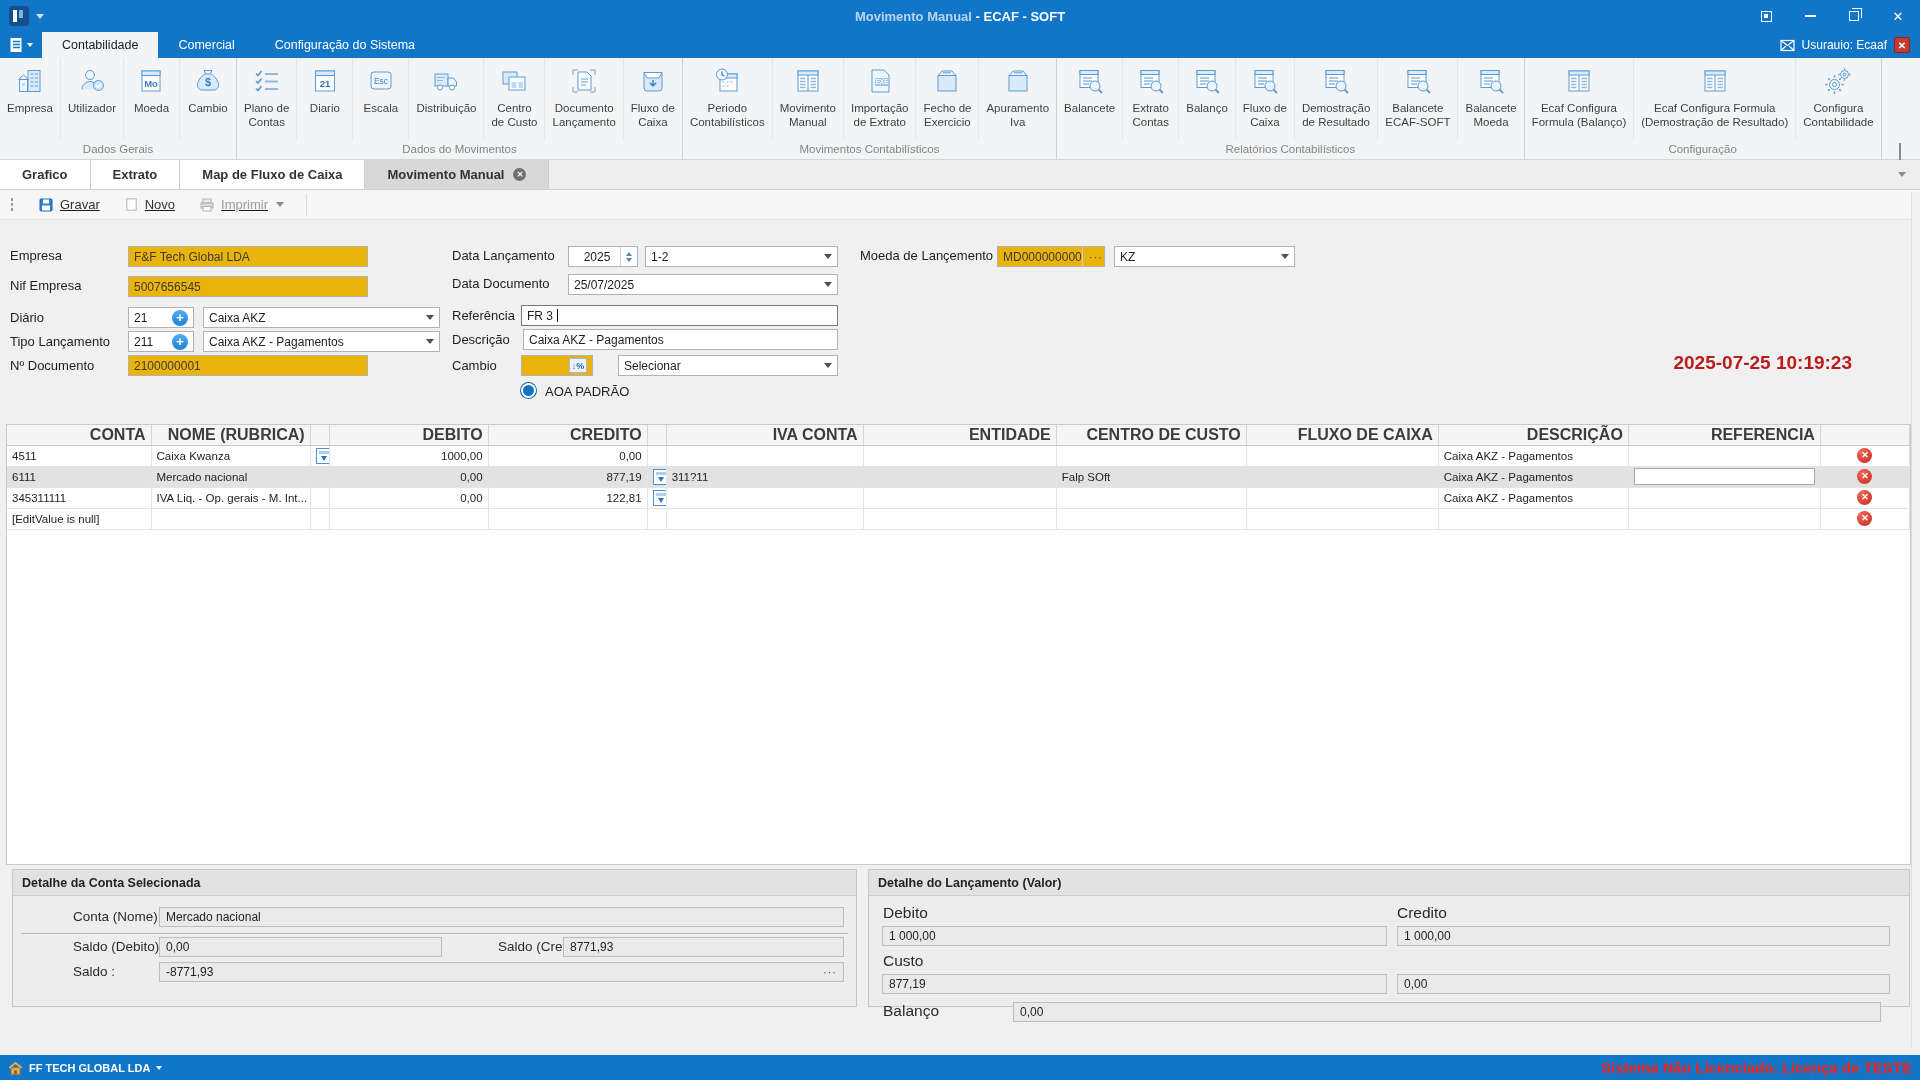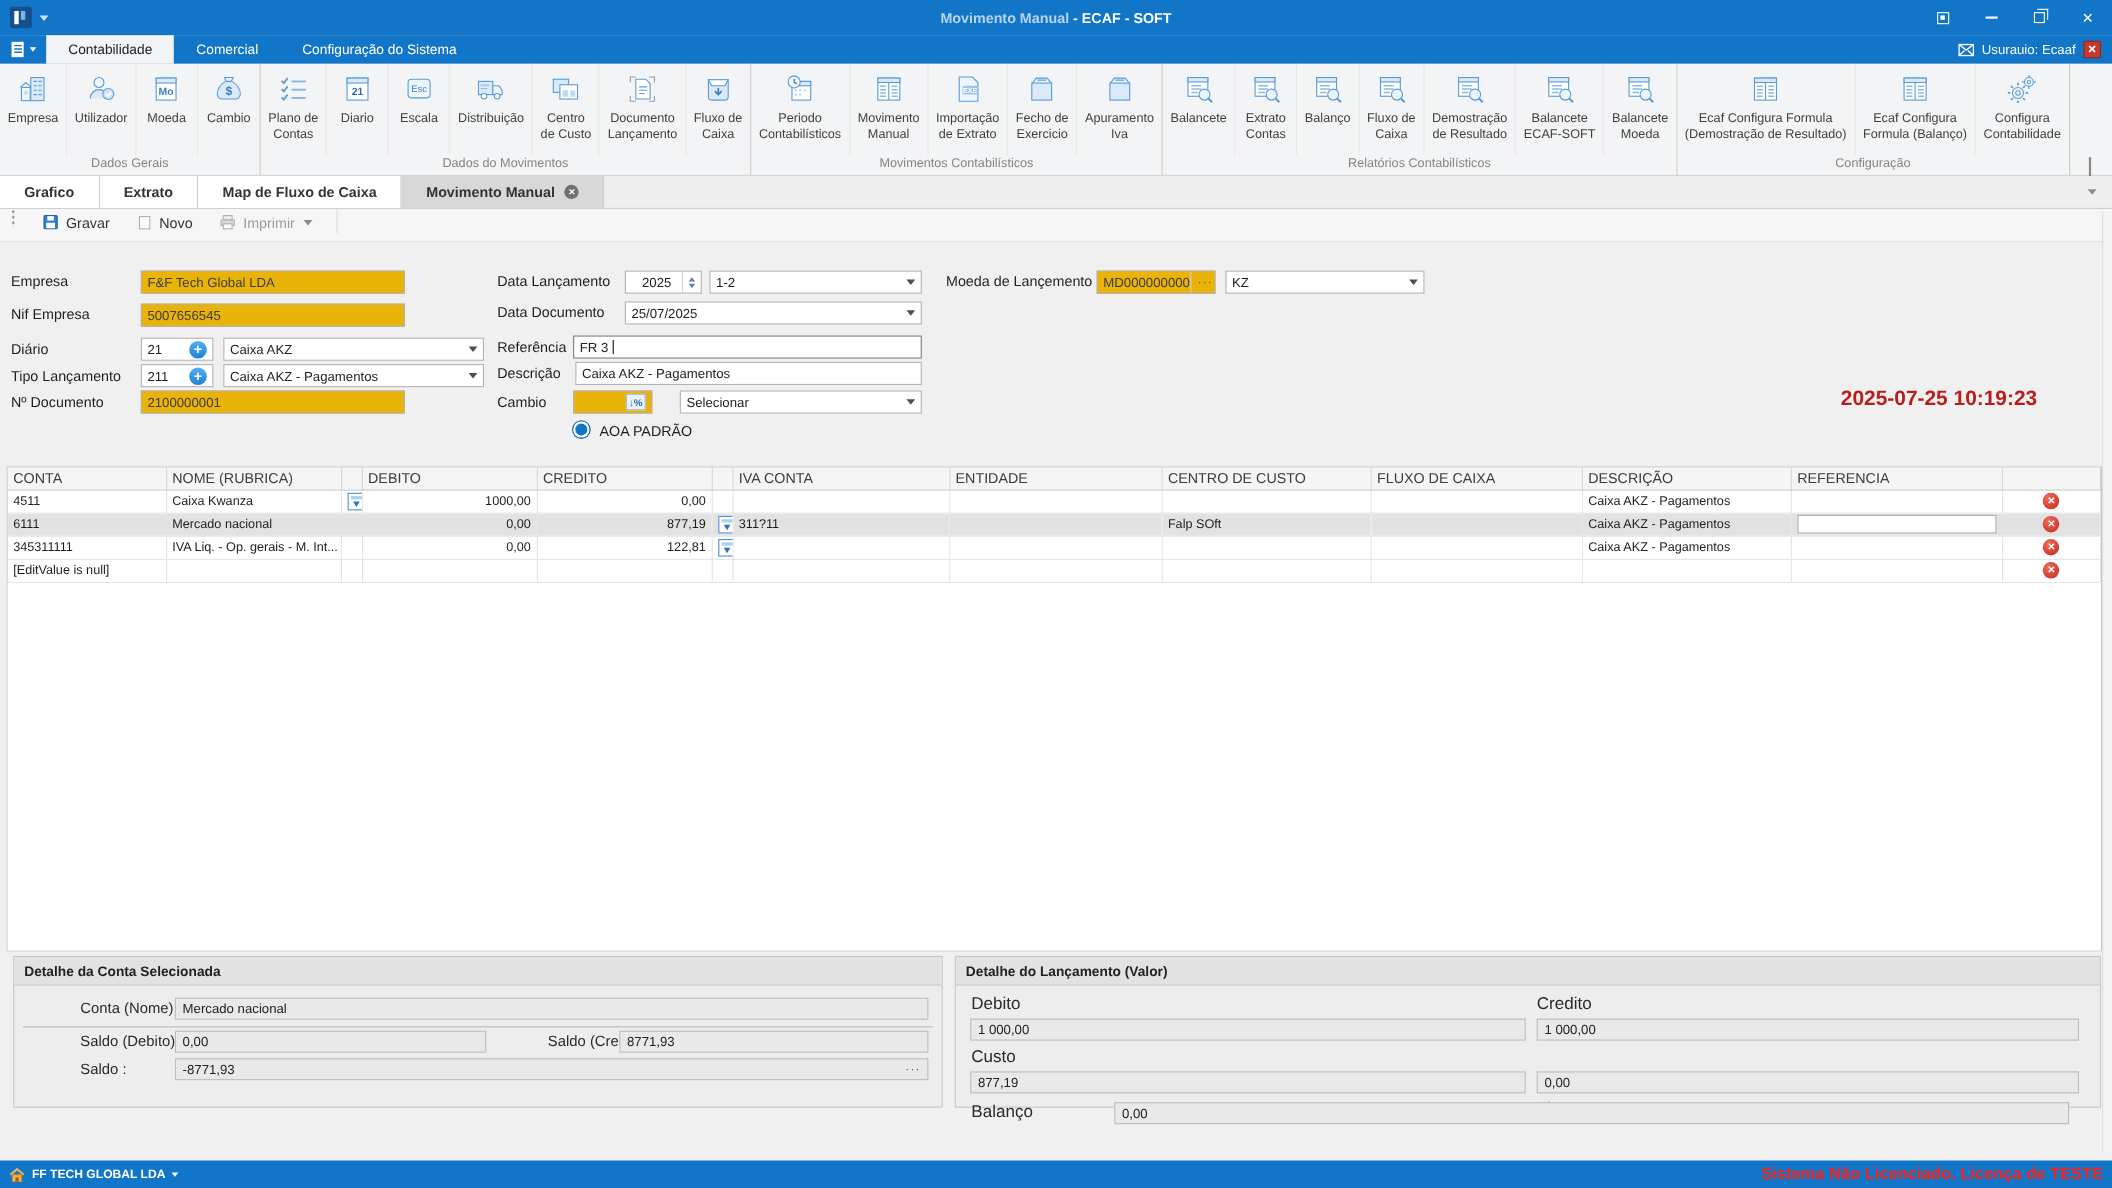--- a/index.html
+++ b/index.html
@@ -44,21 +44,21 @@
   .chev-up { width:7px; height:7px; border-left:2px solid #8a8a8a; border-top:2px solid #8a8a8a; transform:rotate(45deg); }
 
   
   .doctabs { position:absolute; top:160px; left:0; right:0; height:30px; background:#eeeeee; border-bottom:1px solid #cfcfcf; display:flex; align-items:stretch; }
   .dtab { display:flex; align-items:center; gap:9px; padding:0 22px; background:#fff; border-right:1px solid #cdcdcd; font-size:13px; font-weight:700; color:#333; cursor:default; }
   .dtab.active { background:#d8d8d8; }
   .dtab-close { width:13px; height:13px; border-radius:50%; background:#6f6f6f; color:#fff; font-size:8px; line-height:13px; text-align:center; font-weight:700; }
   .doctabs-caret { margin-left:auto; align-self:center; margin-right:14px; width:0; height:0; border-left:4px solid transparent; border-right:4px solid transparent; border-top:5px solid #8b8b8b; }
 
   
-  .toolbar { position:absolute; top:190px; left:0; right:0; height:30px; background:#f6f6f6; border-bottom:1px solid #e2e2e2; display:flex; align-items:flex-start; }
+  .toolbar { position:absolute; top:190px; left:0; right:0; height:30px; background:#f6f6f6; border-bottom:1px solid #e2e2e2; display:flex; align-items:center;text-decoration:underline; }
   .grip { width:4px; height:16px; margin:0 12px 0 10px; background-image:radial-gradient(#9a9a9a 1px, transparent 1.2px); background-size:4px 5px; }
   .tbtn { display:flex; align-items:center; gap:6px; padding:0 12px; height:24px; font-size:13px; color:#333; cursor:default; }
   .tbtn.disabled { color:#9c9c9c; }
   .tb-caret { width:0;height:0;border-left:4px solid transparent;border-right:4px solid transparent;border-top:5px solid #8b8b8b; margin-left:2px; }
   .tb-sep { width:1px; height:22px; background:#dddddd; margin-left:10px; }
 
   
   .rightstrip { position:absolute; top:192px; right:0; width:9px; bottom:33px; background:#f3f3f3; border-left:1px solid #dedede; }
 
   
@@ -76,21 +76,21 @@
   .caret-bar { display:inline-block; width:1px; height:13px; background:#111; margin-left:4px; }
   .radio { position:absolute; width:15px; height:15px; border-radius:50%; background:#1176c8; box-shadow:inset 0 0 0 2px #fff, 0 0 0 1px #0e63a8; }
   .radio::after { content:""; position:absolute; left:4.5px; top:4.5px; width:6px; height:6px; border-radius:50%; background:#1176c8; }
   .timestamp { position:absolute; font-size:19px; font-weight:600; color:#b91c1c; }
 
   
   .gridwrap { position:absolute; top:424px; left:6px; right:9px; height:441px; background:#fff; border:1px solid #c9c9c9; display:flex; flex-direction:column; }
   .grouppanel { height:24px; background:#fbfbfb; border-bottom:1px solid #d8d8d8; display:flex; align-items:center; font-size:12px; color:#5c5c5c; padding:0 10px; }
   .grouppanel .mag { margin-left:auto; }
   table.grid { border-collapse:collapse; table-layout:fixed; width:100%; }
-  table.grid th { height:20px; background:#f5f5f5; border-right:1px solid #d4d4d4; border-bottom:1px solid #c9c9c9; font-size:13px; font-weight:400; color:#3c3c3c; text-align:left; padding:0 5px; overflow:hidden; white-space:nowrap; }
+  table.grid th { height:20px; background:#f5f5f5; border-right:1px solid #d4d4d4; border-bottom:1px solid #c9c9c9; font-size:16px; font-weight:700; color:#3c3c3c; text-align:right; padding:0 5px; overflow:hidden; white-space:nowrap; }
   table.grid td { height:21px; border-right:1px solid #e4e4e4; border-bottom:1px solid #e4e4e4; font-size:11.5px; padding:0 5px; overflow:hidden; white-space:nowrap; background:#fff; }
   tr.selected td { background:#e2e2e2; }
   td.num { text-align:right; }
   td.iconcell { padding:0 1px; text-align:center; }
   .lkp { display:inline-flex; width:17px; height:16px; border:1px solid #4f91d0; background:#fff; flex-direction:column; align-items:center; vertical-align:middle; }
   .lkp .bar { width:11px; height:3px; background:#aecfee; margin-top:2px; }
   .lkp .arr { width:0;height:0;border-left:3.5px solid transparent;border-right:3.5px solid transparent;border-top:5px solid #2e75b6; margin-top:2px; }
   .delbtn { display:inline-block; width:15px; height:15px; border-radius:50%; background:radial-gradient(circle at 35% 30%, #ef6a5a, #c3281c); color:#fff; font-size:9px; font-weight:700; line-height:15px; text-align:center; vertical-align:middle; }
   .refeditor { display:block; height:17px; background:#fff; border:1px solid #a9a9a9; margin:1px 0; }
   .gridfiller { flex:1; background:#fff; }
@@ -458,34 +458,34 @@
           <div class="rgroup-items">
             <div class="rbtn">
               <span class="ricon">
                 <svg width="30" height="30" viewBox="0 0 30 30" fill="none">
                   <rect x="5" y="5" width="20" height="20" fill="#ffffff" stroke="#5b9bd5"></rect>
                   <rect x="5" y="5" width="20" height="4" fill="#daeafa" stroke="#5b9bd5"></rect>
                   <path d="M15 9v16" stroke="#5b9bd5"></path>
                   <path d="M7 12.5h5.5M7 15.5h5.5M7 18.5h5.5M7 21.5h5.5M17.5 12.5h5.5M17.5 15.5h5.5M17.5 18.5h5.5M17.5 21.5h5.5" stroke="#8fb9e2" stroke-width="1.4"></path>
                 </svg>
               </span>
-              <span class="rlabel">Ecaf Configura Formula
-(Demostração de Resultado)</span>
+              <span class="rlabel">Ecaf Configura
+Formula (Balanço)</span>
             </div>
             <div class="rbtn">
               <span class="ricon">
                 <svg width="30" height="30" viewBox="0 0 30 30" fill="none">
                   <rect x="5" y="5" width="20" height="20" fill="#ffffff" stroke="#5b9bd5"></rect>
                   <rect x="5" y="5" width="20" height="4" fill="#daeafa" stroke="#5b9bd5"></rect>
                   <path d="M15 9v16" stroke="#5b9bd5"></path>
                   <path d="M7 12.5h5.5M7 15.5h5.5M7 18.5h5.5M7 21.5h5.5M17.5 12.5h5.5M17.5 15.5h5.5M17.5 18.5h5.5M17.5 21.5h5.5" stroke="#8fb9e2" stroke-width="1.4"></path>
                 </svg>
               </span>
-              <span class="rlabel">Ecaf Configura
-Formula (Balanço)</span>
+              <span class="rlabel">Ecaf Configura Formula
+(Demostração de Resultado)</span>
             </div>
             <div class="rbtn">
               <span class="ricon">
                 <svg width="30" height="30" viewBox="0 0 30 30" fill="none">
                   <circle cx="11.5" cy="18.5" r="5" fill="#eef6fd" stroke="#5b9bd5"></circle>
                   <circle cx="11.5" cy="18.5" r="2" fill="#ffffff" stroke="#5b9bd5"></circle>
                   <path d="M11.5 11.5v-2.2M11.5 25.5v2.2M4.5 18.5H2.3M18.5 18.5h2.2M6.8 13.8l-1.6-1.6M16.2 23.2l1.6 1.6M6.8 23.2l-1.6 1.6M16.2 13.8l1.6-1.6" stroke="#5b9bd5" stroke-width="1.6"></path>
                   <circle cx="21.5" cy="8.5" r="4" fill="#eef6fd" stroke="#5b9bd5"></circle>
                   <circle cx="21.5" cy="8.5" r="1.5" fill="#ffffff" stroke="#5b9bd5"></circle>
                   <path d="M21.5 3.7V2.3M21.5 13.3v1.4M16.7 8.5h-1.4M26.3 8.5h1.4" stroke="#5b9bd5" stroke-width="1.4"></path>

